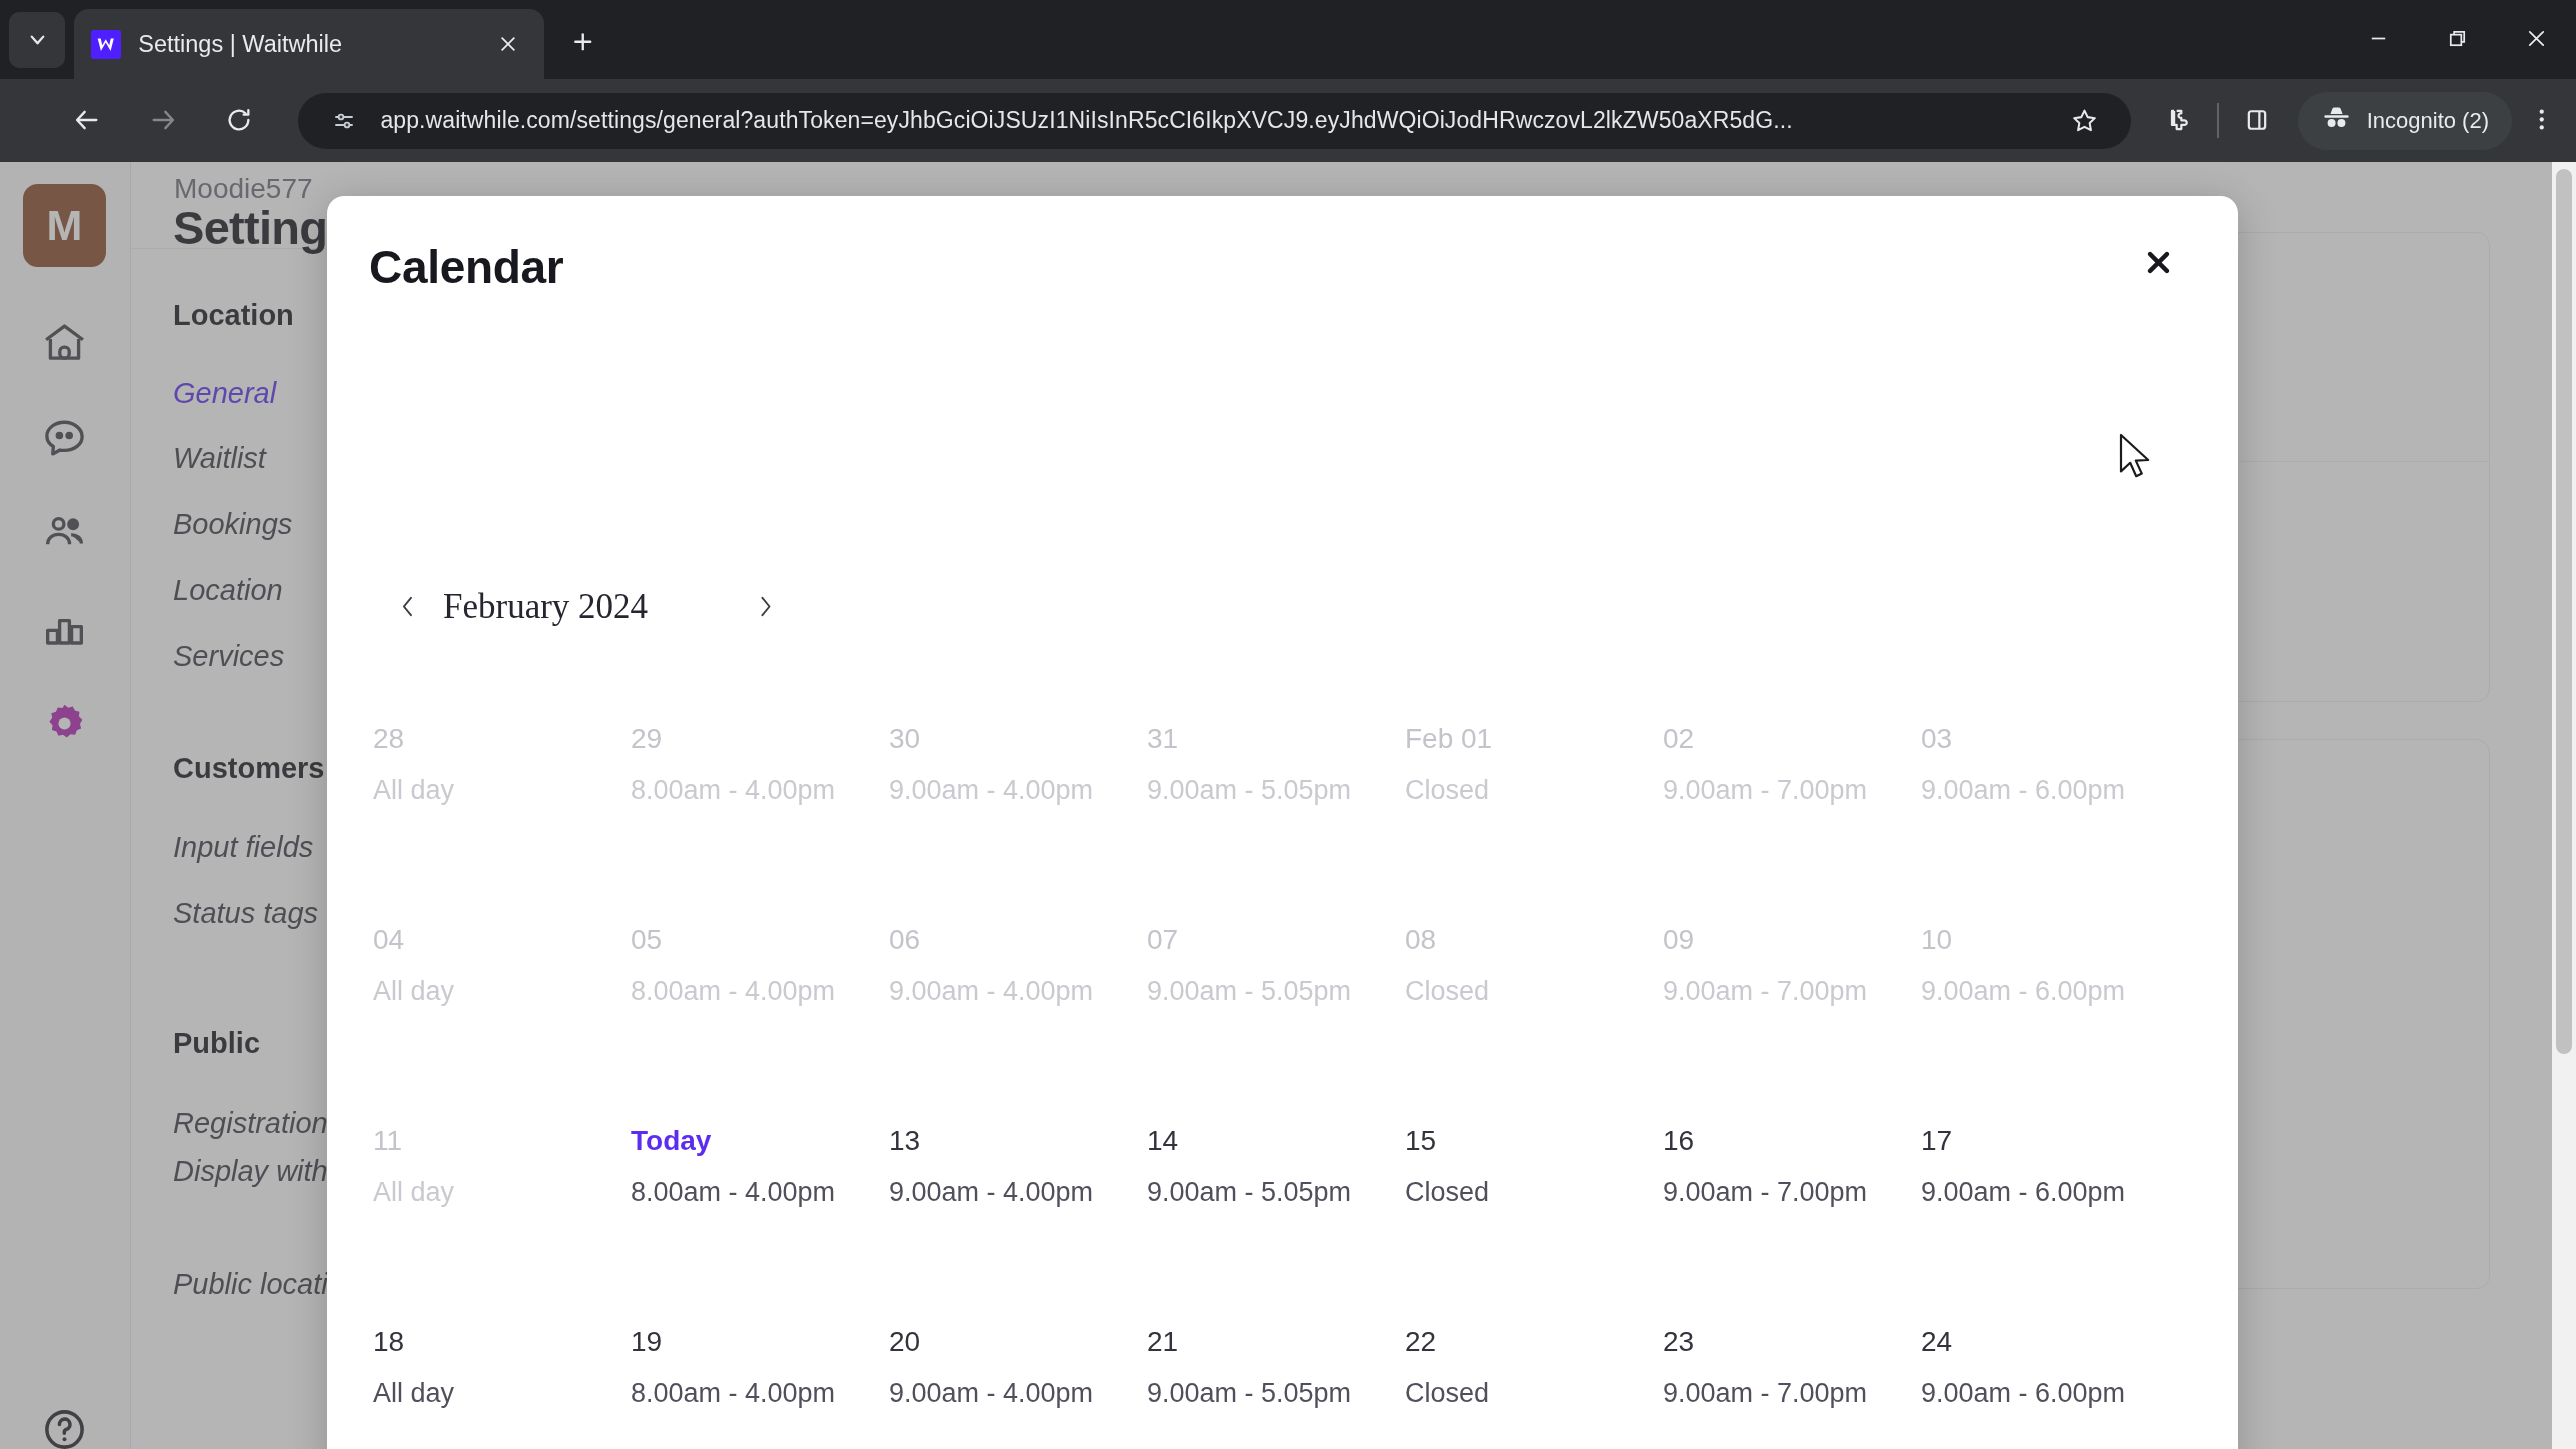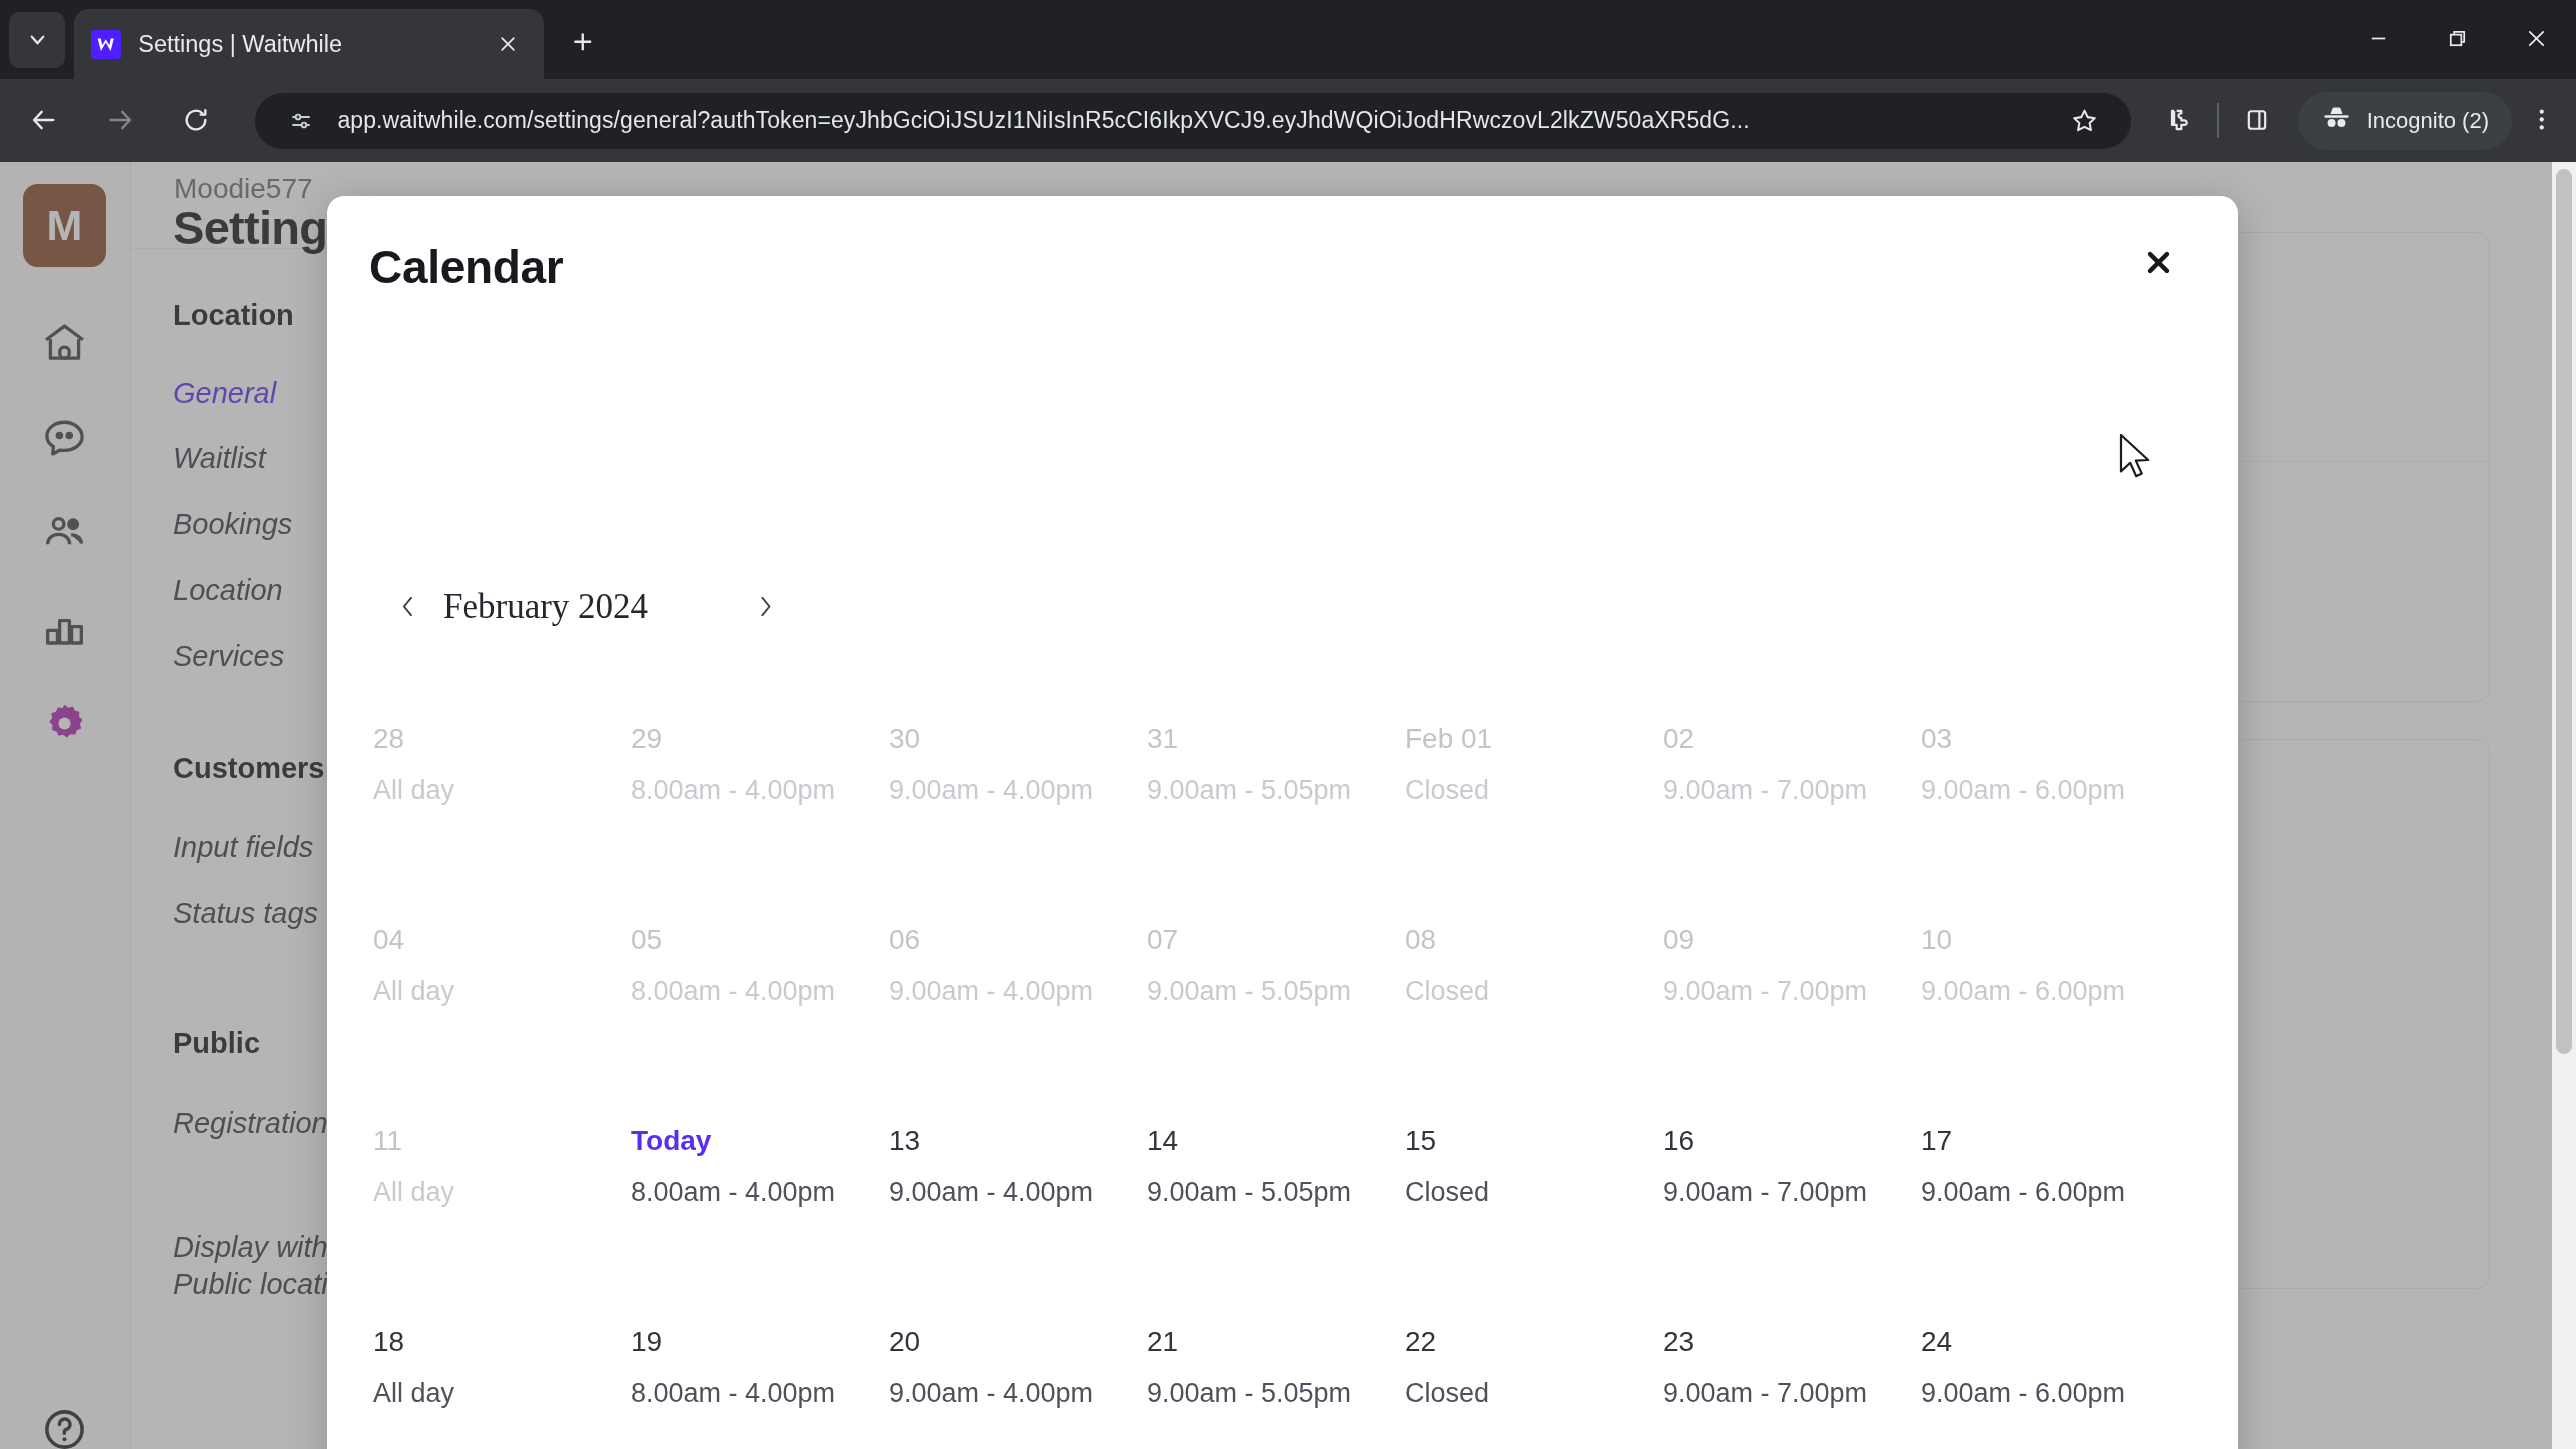--- a/index.html
+++ b/index.html
@@ -48,21 +48,21 @@
     display:flex; align-items:center; justify-content:center;
   }
   .newtab svg { width:25.5px; height:25.5px; }
 
   .wincontrols { position:absolute; right:0; top:0; height:79px; display:flex; }
   .wc { width:79px; height:79px; display:flex; align-items:center; justify-content:center; }
   .wc svg { width:23px; height:23px; }
 
   .toolbar {
     position:absolute; left:0; top:79px; width:2576px; height:83px;
-    background:#35363a; display:flex; align-items:center;
+    background:#35363a; display:flex; align-items:center;padding-left:43px;
   }
   .nav-btn {
     width:64px; height:64px; margin-left:12px; flex:none;
     display:flex; align-items:center; justify-content:center; border-radius:50%;
   }
   .nav-btn svg { width:28px; height:28px; }
   .nav-btn.dim svg { opacity:.45; }
 
   .omnibox {
     position:relative; flex:1; height:56px; margin:0 19px 0 27px;
@@ -427,21 +427,21 @@
       <div class="sp-item" style="top:346px">Bookings</div>
       <div class="sp-item" style="top:412px">Location</div>
       <div class="sp-item" style="top:478px">Services</div>
 
       <div class="sp-group" style="top:590px">Customers</div>
       <div class="sp-item" style="top:669px">Input fields</div>
       <div class="sp-item" style="top:735px">Status tags</div>
 
       <div class="sp-group" style="top:865px">Public</div>
       <div class="sp-item" style="top:945px">Registration</div>
-      <div class="sp-item" style="top:1069px">Display with</div>
+      <div class="sp-item" style="top:993px">Display with</div>
       <div class="sp-item" style="top:1106px">Public location</div>
     </div>
 
     <div class="main-area">
       <div class="main-card">
         <div class="row-sep"></div>
       </div>
       <div class="main-card2"></div>
     </div>
 

